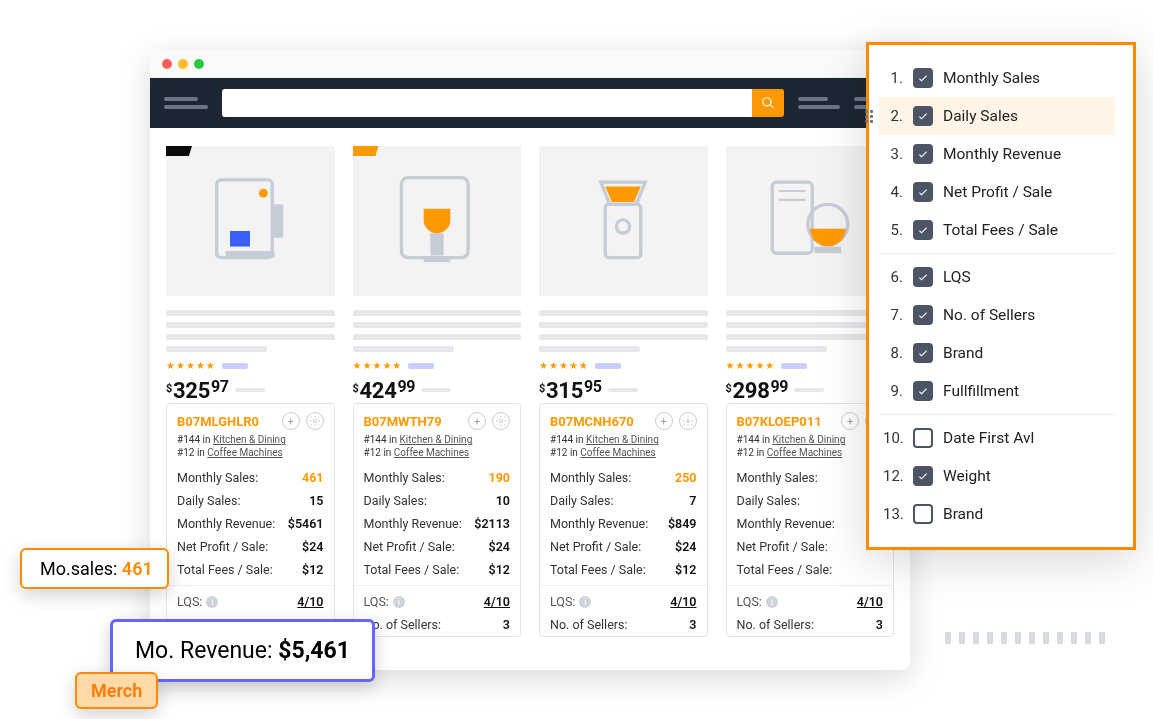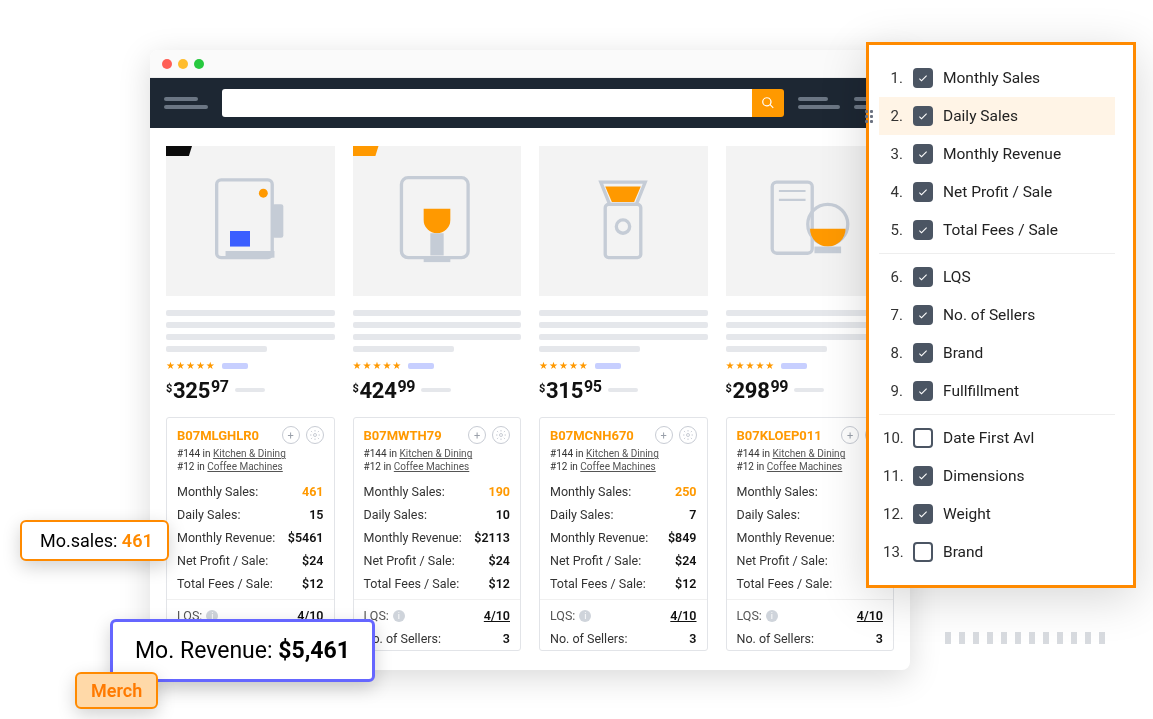--- a/index.html
+++ b/index.html
@@ -114,21 +114,20 @@
 .price { color: #111; font-weight: 700; letter-spacing: -0.3px; }
 .dollar-sup { font-size: 11px; vertical-align: super; margin-right: 1px; }
 .price-main { font-size: 22px; }
 .price-cents { font-size: 16px; vertical-align: super; margin-left: 1px; }
 .mini-bar { display: inline-block; width: 30px; height: 4px; background: #e5e7eb; border-radius: 2px; margin-left:6px; vertical-align: super;}
 
 
 .data-panel {
   border: 1px solid #e2e4e8;
   border-radius: 3px;
-  margin-top: 14px;
   font-size: 12.5px;
   color: #333;
 }
 .asin-row {
   display: flex;
   align-items: center;
   padding: 8px 10px 0 10px;
 }
 .asin { color: #ff9900; font-weight: 700; margin-right: auto; font-size: 13px; }
 .icon-circle {
@@ -620,45 +619,36 @@
       </span>
     <span>Fullfillment</span>
     </div>
     <div class="col-sep"></div>
     <div class="col-row">
     <span class="num">10.</span>
     <span class="chk off"></span>
     <span>Date First Avl</span>
     </div>
     <div class="col-row">
-    <span class="num">11.</span>
-    <span class="chk on">
-        <svg viewBox="0 0 24 24">
-          <path d="M9 16.2l-3.5-3.5L4 14.2 9 19.2 20 8.2l-1.5-1.5z"></path>
-        </svg>
-      </span>
-    <span>Dimensions</span>
-    </div>
-    <div class="col-row">
     <span class="num">12.</span>
     <span class="chk on">
         <svg viewBox="0 0 24 24">
           <path d="M9 16.2l-3.5-3.5L4 14.2 9 19.2 20 8.2l-1.5-1.5z"></path>
         </svg>
       </span>
     <span>Weight</span>
     </div>
     <div class="col-row">
     <span class="num">13.</span>
     <span class="chk off"></span>
     <span>Brand</span>
     </div>
   </div>
 
-<div class="callout callout-orange-border" style="left:20px; top:520px;padding-left:18px;">
+<div class="callout callout-orange-border" style="left:20px; top:548px;padding-left:18px;">
   <span>Mo.sales: </span><span class="val-orange">461</span>
 </div>
 <div class="callout callout-purple-border" style="left:110px; top:619px;">
   <span>Mo. Revenue: </span><span class="val-black">$5,461</span>
 </div>
 <div class="callout callout-orange-fill" style="left:75px; top:672px;">
   <span>Merch</span>
 </div>
 
 <div class="dotted-strip"></div>

